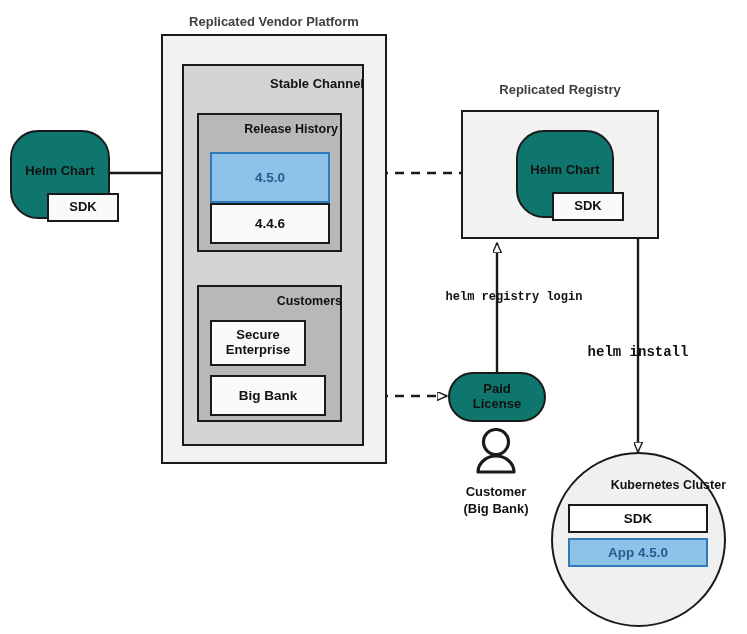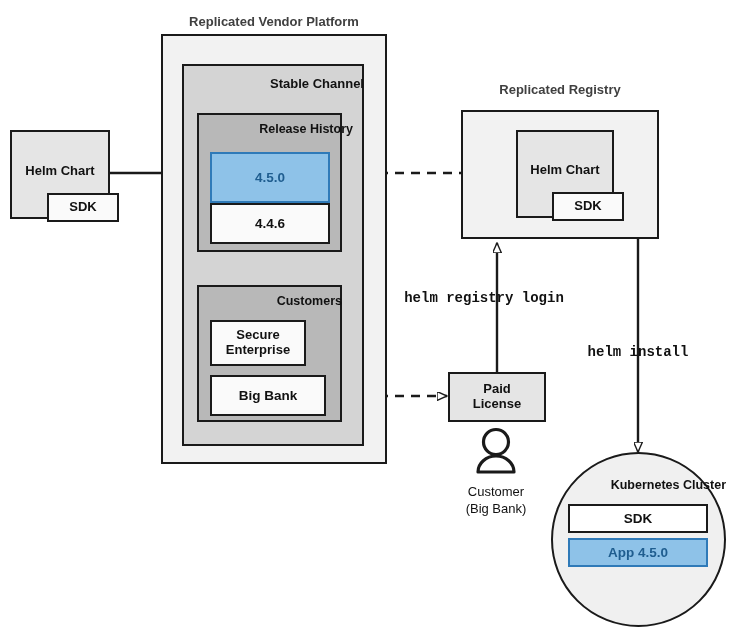--- a/index.html
+++ b/index.html
@@ -27,21 +27,21 @@
     display: flex;
     align-items: center;
     justify-content: center;
     text-align: center;
     font-weight: bold;
     color: #111111;
     line-height: 1.15;
   }
   .label-only {
     position: absolute;
-    font-weight: normal;
+    font-weight: bold;
     text-align: center;
     color: #111111;
     white-space: nowrap;
   }
   .group-title {
     position: absolute;
     left: 0;
     right: 0;
     text-align: right;
     font-weight: bold;
@@ -54,21 +54,21 @@
     color: #111111;
     white-space: nowrap;
     text-align: center;
   }
 
   
   .fill-outer   { background: #f2f2f2; }
   .fill-channel { background: #d4d4d4; }
   .fill-inner   { background: #b8b8b8; }
   .fill-white   { background: #fafafa; }
-  .fill-gray    { background: #e5e5e5; }
+  .fill-gray    { background: #0f766e; border-radius: 28px; }
   .fill-blue    { background: #8ec2e8; border-color: #2f7ab8; color: #1f5d8f; }
 
   
   .diagram-title {
     position: absolute;
     font-weight: bold;
     font-size: 13px;
     color: #404040;
     text-align: center;
     white-space: nowrap;
@@ -122,21 +122,21 @@
 <div class="node fill-white" style="left:47px; top:193px; width:72px; height:29px; font-size:13px;">
   <span>SDK</span>
 </div>
 
 <div class="node fill-outer" style="left:161px; top:34px; width:226px; height:430px;"></div>
 
 <div class="node fill-channel" style="left:182px; top:64px; width:182px; height:382px;"></div>
 <div class="group-title" style="left:182px; top:76px; width:182px; font-size:13px;">Stable Channel</div>
 
 <div class="node fill-inner" style="left:197px; top:113px; width:145px; height:139px;"></div>
-<div class="group-title" style="left:208px; top:122px; width:145px; font-size:12.5px;">Release History</div>
+<div class="group-title" style="left:193px; top:122px; width:145px; font-size:12.5px;">Release History</div>
 
 <div class="node fill-blue" style="left:210px; top:152px; width:120px; height:51px; font-size:13.5px; border-width:2px;">
   <span>4.5.0</span>
 </div>
 
 <div class="node fill-white" style="left:210px; top:203px; width:120px; height:41px; font-size:13.5px;">
   <span>4.4.6</span>
 </div>
 
 <div class="node fill-inner" style="left:197px; top:285px; width:145px; height:137px;"></div>
@@ -163,21 +163,21 @@
 <div class="node fill-gray" style="left:448px; top:372px; width:98px; height:50px; font-size:13px; flex-direction:column;">
   <span style="white-space:pre-line;">Paid
 License</span>
 </div>
 
 <div class="label-only" style="left:436px; top:484px; width:120px; font-size:13px; line-height:1.3;">
   <div>Customer</div>
   <div>(Big Bank)</div>
 </div>
 
-<div class="mono" style="left:384px; top:290px; width:200px; font-size:14px;text-align:center;">helm registry login</div>
+<div class="mono" style="left:414px; top:290px; width:200px; font-size:12px;text-align:center;">helm registry login</div>
 
 <div class="mono" style="left:561px; top:344px; width:154px; font-size:14px;">helm install</div>
 
 <div class="cluster-circle" style="left:551px; top:452px; width:175px; height:175px;"></div>
 <div class="group-title" style="left:551px; top:478px; width:175px; font-size:12.5px;">Kubernetes Cluster</div>
 
 <div class="node" style="left:568px; top:504px; width:140px; height:29px; background:#ffffff; font-size:13.5px;">
   <span>SDK</span>
 </div>
 

